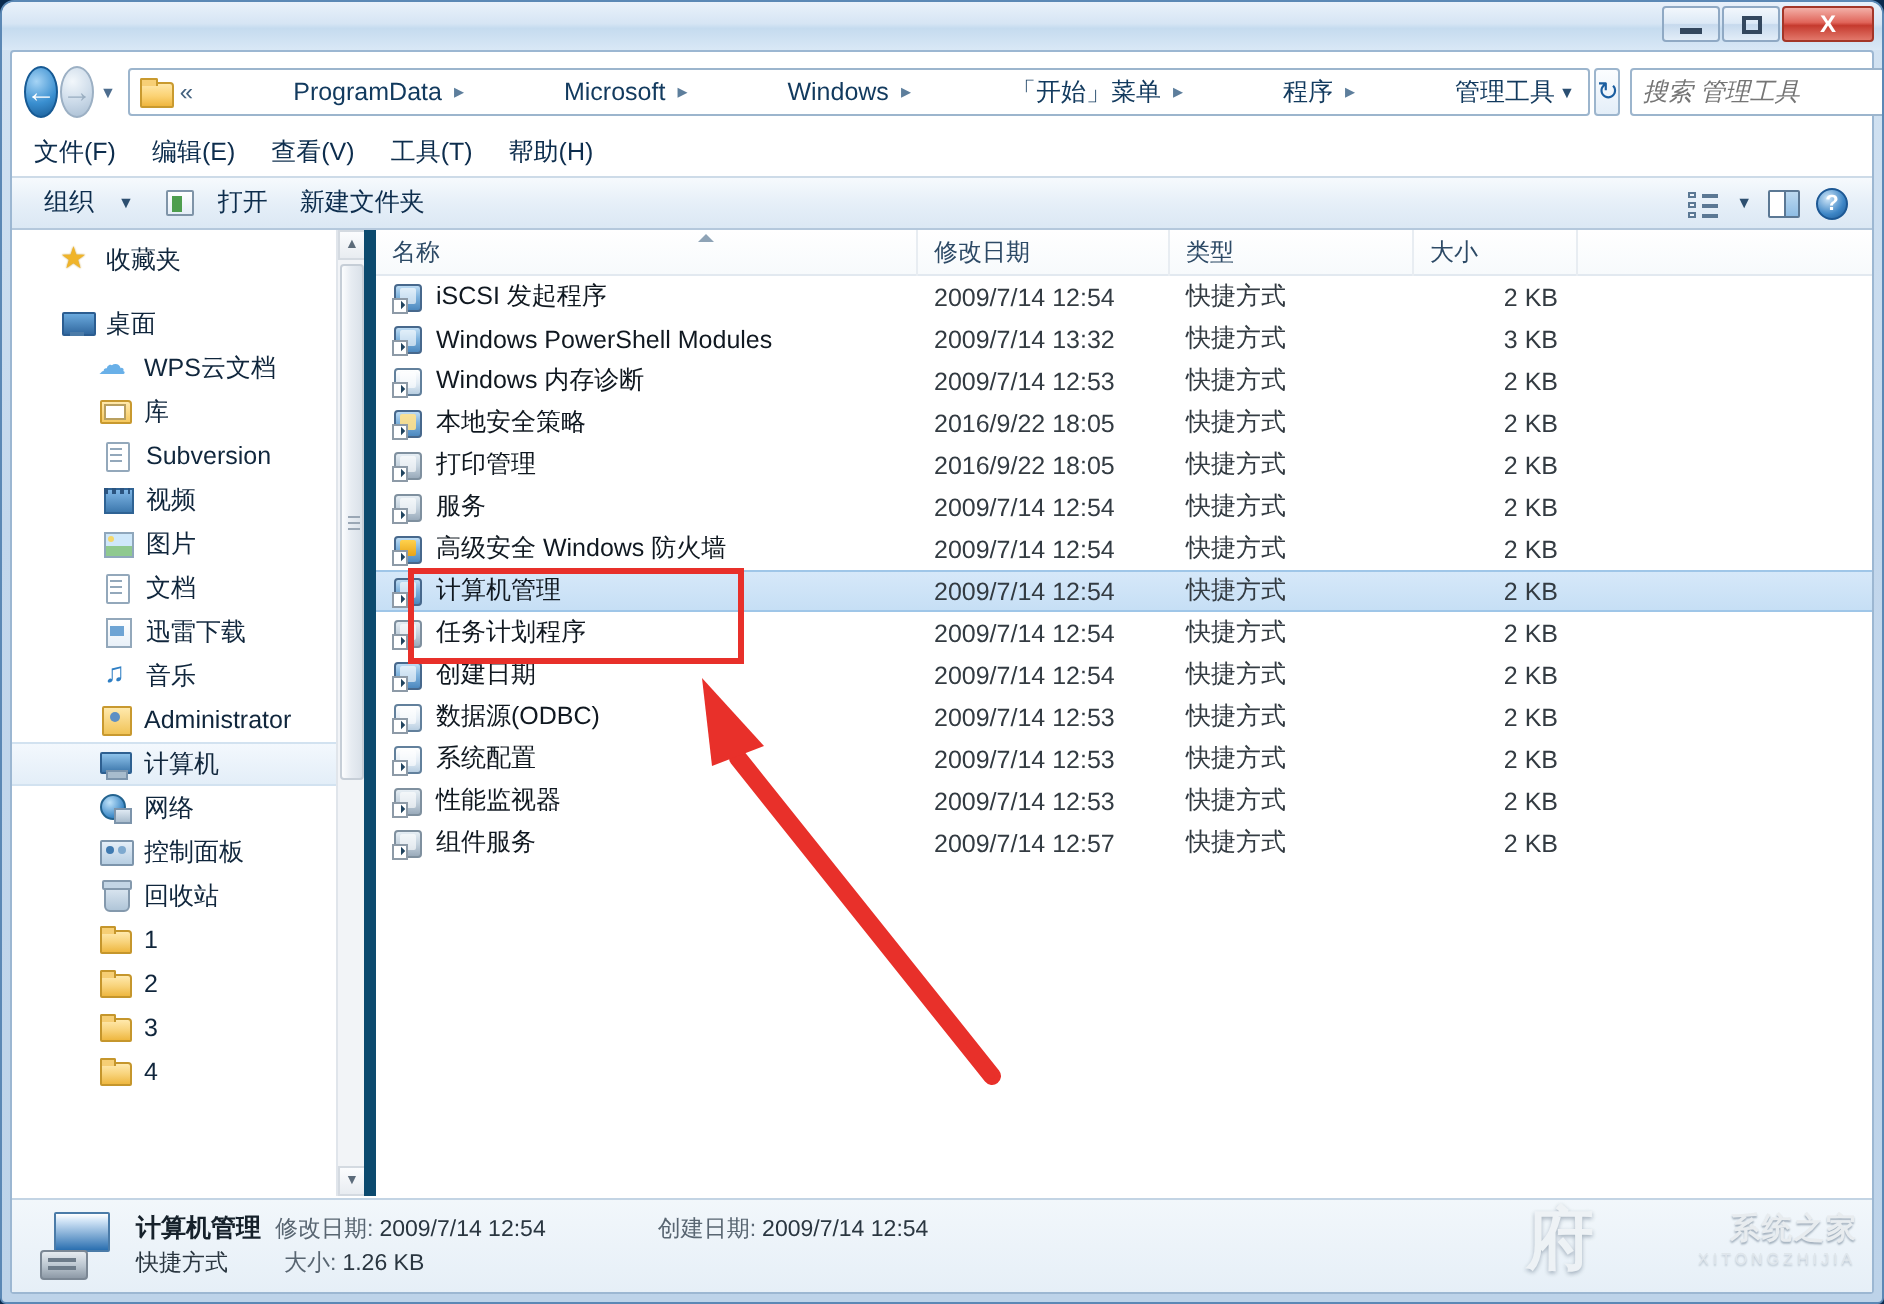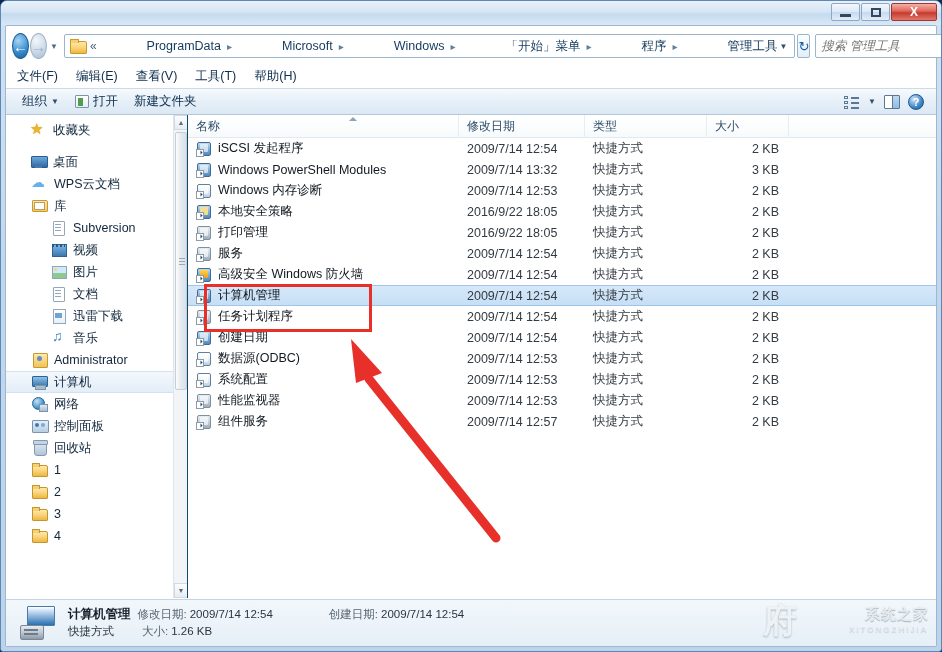--- a/index.html
+++ b/index.html
@@ -121,21 +121,21 @@
   .menuitem { padding: 2px 9px; }
 
   
   #toolbar {
     position: absolute; left: 5px; top: 87px; right: 5px; height: 27px;
     background: linear-gradient(to bottom, #f6fafd 0%, #e6eff8 50%, #dbe8f4 100%);
     border-top: 1px solid #cddbe8; border-bottom: 1px solid #b4c8dc;
     display: flex; align-items: center; padding: 0 8px;
     font-size: 12.5px; color: #0d2d4d;
   }
-  .tbitem { display: flex; align-items: center; gap: 4px; padding: 2px 8px; white-space: nowrap; }
+  .tbitem { display: flex; align-items: center; gap: 12px; padding: 2px 8px; white-space: nowrap; }
   .tb-caret { font-size: 8px; color: #2d4f70; }
   .tb-openicon {
     width: 14px; height: 13px; border: 1px solid #7f94a8;
     background: linear-gradient(to bottom,#ffffff,#e5eef7);
     position: relative; border-radius: 1px;
   }
   .tb-openicon::after {
     content: ""; position: absolute; left: 2px; top: 2px; width: 5px; height: 8px;
     background: #4e9e4e;
   }
@@ -168,34 +168,34 @@
   
   #content {
     position: absolute; left: 5px; top: 114px; right: 5px; bottom: 53px;
     background: #ffffff; display: flex;
   }
 
   
   #sidebar {
     width: 182px; flex: none; background: #ffffff;
     position: relative; overflow: hidden;
-    border-right: 1px solid #0c4a6e;
+    border-right: 6px solid #0c4a6e;
   }
   #navlist { position: absolute; left: 0; top: 0; right: 14px; padding-top: 4px; }
   .navrow {
     height: 22px; display: flex; align-items: center;
     font-size: 12.5px; color: #10263c; white-space: nowrap;
   }
   .navrow.sel {
     background: linear-gradient(to bottom, #f3f8fd, #e3eef8);
     border-top: 1px solid #d2e2f0; border-bottom: 1px solid #d2e2f0;
   }
   .navrow .ico { width: 18px; height: 16px; margin-right: 5px; flex: none; position: relative; }
   .navrow.lvl0 { padding-left: 24px; }
-  .navrow.lvl1 { padding-left: 25px; text-align: right; }
+  .navrow.lvl1 { padding-left: 43px; text-align: right; }
   .navrow.lvl2 { padding-left: 44px; }
   .spacer-row { height: 10px; }
 
   
   .ic-star::before {
     content: "\2605"; position: absolute; left: 0; top: -2px;
     font-size: 15px; color: #f0b429; text-shadow: 0 0 1px #b8860b;
   }
   .ic-desktop::before {
     content: ""; position: absolute; left: 1px; top: 2px; width: 15px; height: 10px;

